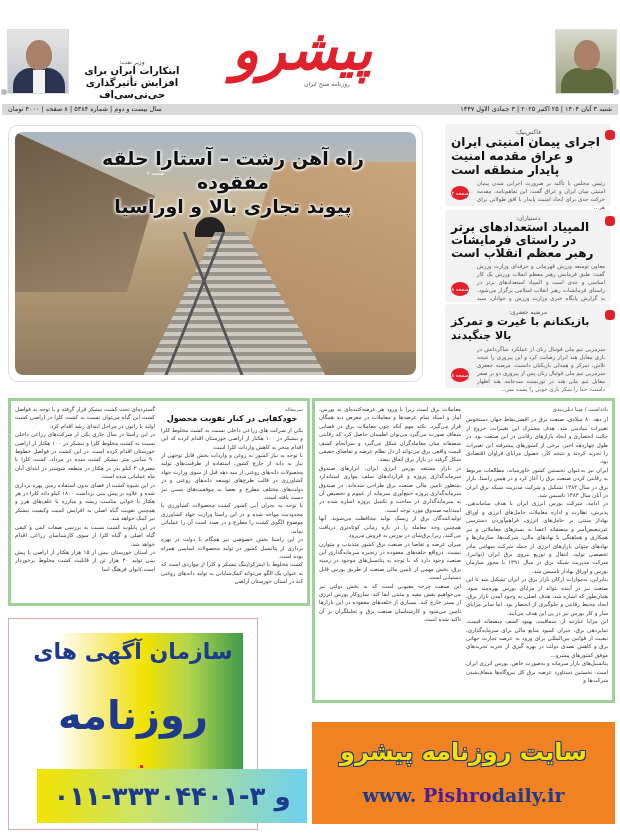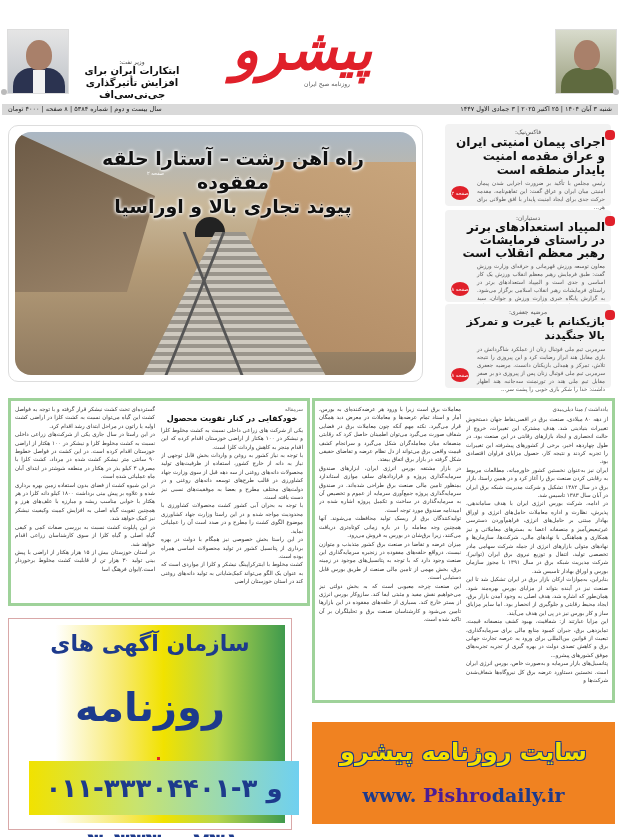--- a/index.html
+++ b/index.html
@@ -23,34 +23,34 @@
 #logo{position:absolute;left:212px;top:10px;width:180px;height:85px;text-align:center}
 #logo .name{font-family:"DejaVu Serif",serif;font-size:56px;font-weight:bold;color:#e0202a;line-height:78px;font-style:italic}
 #logo .sub{position:absolute;left:92px;top:70px;font-size:6px;color:#555}
 .dot{position:absolute;width:6px;height:6px;border-radius:50%;background:#bbb;top:89px}
 
 #infobar{left:2px;top:104px;width:616px;height:11px;background:#d9d9d9;font-size:6.5px;color:#222;line-height:11px;padding:0 6px}
 #infobar .r{float:right}
 #infobar .l{float:left}
 
 #lead{left:8px;top:125px;width:415px;height:257px;border:1px solid #ddd;border-radius:10px;padding:6px;background:#fff}
-#lead .img{position:relative;width:100%;height:100%;border-radius:16px;overflow:hidden;
+#lead .img{position:relative;width:100%;height:100%;border-radius:8px;overflow:hidden;
  background:linear-gradient(180deg,#aab7c4 0%,#c9b89a 30%,#b59c78 55%,#8f7a60 100%)}
 #lead .mtnL{position:absolute;left:0;top:0;width:140px;height:160px;background:linear-gradient(160deg,#6c5a46,#9b8469);clip-path:polygon(0 0,100% 40%,80% 100%,0 100%)}
 #lead .mtnR{position:absolute;right:0;top:30px;width:200px;height:190px;background:linear-gradient(200deg,#c8a57c,#b08a64);clip-path:polygon(30% 0,100% 0,100% 100%,0 100%)}
 #lead .tunnel{position:absolute;left:180px;top:85px;width:30px;height:20px;border-radius:15px 15px 0 0;background:#222}
 #lead .track{position:absolute;left:120px;top:100px;width:200px;height:160px;clip-path:polygon(40% 0,55% 0,100% 100%,0 100%);
  background:repeating-linear-gradient(180deg,#9a958c 0 4px,#cfcac0 4px 8px)}
 #lead .rail{position:absolute;top:100px;width:3px;height:160px;background:#555}
 #lead .headline{position:absolute;right:18px;top:14px;width:330px;text-align:center;font-size:19px;font-weight:bold;line-height:24px;color:#111;text-shadow:0 0 3px #fff,0 0 3px #fff,0 0 4px #fff}
 #lead .mark{position:absolute;left:132px;top:38px;font-size:5px;color:#fff}
 
 .rcard{position:absolute;right:9px;width:166px;background:#f2f2f2;border-radius:4px;padding:4px 6px}
 .rcard .kick{text-align:center;font-size:6px;color:#555}
-.rcard .head{text-align:right;font-weight:bold;color:#111}
+.rcard .head{text-align:left;font-weight:bold;color:#111}
 .rcard .body{font-size:5.5px;line-height:8px;color:#555;text-align:justify;margin-top:2px;padding-left:26px}
 .rcard .bullet{position:absolute;right:-4px;top:6px;width:10px;height:10px;background:#e0202a;border-radius:4px}
 .rcard .more{position:absolute;left:6px;bottom:6px;width:18px;height:14px;border-radius:50%;background:#e0202a;color:#fff;font-size:5px;text-align:center;line-height:14px}
 #card1{top:124px;height:82px}
 #card1 .head{font-size:12px;line-height:14px}
 #card2{top:210px;height:92px}
 #card2 .head{font-size:12px;line-height:13px}
 #card3{top:304px;height:84px}
 #card3 .head{font-size:11px;line-height:14px}
 
@@ -61,21 +61,21 @@
 .col p{margin:0}
 #b1c1{left:4px;width:140px;height:196px}
 #b1c2{right:4px;width:142px;height:196px}
 #b2c1{left:4px;width:142px;height:292px}
 #b2c2{right:4px;width:142px;height:292px}
 .kick2{font-size:5px;color:#555}
 .h2{font-size:8px;font-weight:bold;text-align:center;color:#111;margin:2px 0}
 .h3{font-size:11px;font-weight:bold;text-align:center;color:#111;margin:8px 0 4px}
 .byline{font-size:5.5px;color:#444;margin-bottom:2px}
 
-#ad1{left:8px;top:618px;width:284px;height:212px;border:1px solid #d9a8a8;padding:6px;background:#fff}
+#ad1{left:8px;top:618px;width:250px;height:212px;border:1px solid #d9a8a8;padding:14px;background:#fff}
 #ad1 .inner{position:relative;width:100%;height:100%;background:linear-gradient(90deg,#fff 0%,#fff 15%,#f7e96a 40%,#f1e200 55%,#b6d64d 75%,#3f9a4d 100%)}
 #ad1 .t1{position:absolute;top:6px;width:100%;text-align:center;font-size:22px;font-weight:bold;color:#1d3a8c;letter-spacing:2px}
 #ad1 .t2{position:absolute;top:52px;width:100%;text-align:center;font-size:40px;font-weight:bold;color:#1d3a8c;line-height:60px}
 #ad1 .t2 .red{color:#e0202a}
 #ad1 .phone{position:absolute;left:14px;top:136px;width:270px;height:54px;background:linear-gradient(90deg,#f1e200,#c8e36f 40%,#6fd0f0 100%);font-size:26px;font-weight:bold;color:#1d3a8c;text-align:center;line-height:54px;direction:ltr}
 #ad2{left:312px;top:722px;width:303px;height:102px;background:#f08221}
 #ad2 .t1{position:absolute;top:16px;width:100%;text-align:center;font-size:24px;font-weight:bold;color:#f5e000;text-shadow:1px 1px 0 #1d3a8c,-1px -1px 0 #1d3a8c,1px -1px 0 #1d3a8c,-1px 1px 0 #1d3a8c}
 #ad2 .t2{position:absolute;top:62px;width:100%;text-align:center;font-family:"DejaVu Serif",serif;font-size:19px;font-weight:bold;color:#1d3a8c;direction:ltr}
 #ad2 .t2 .pk{color:#4c1d95}
 </style>

